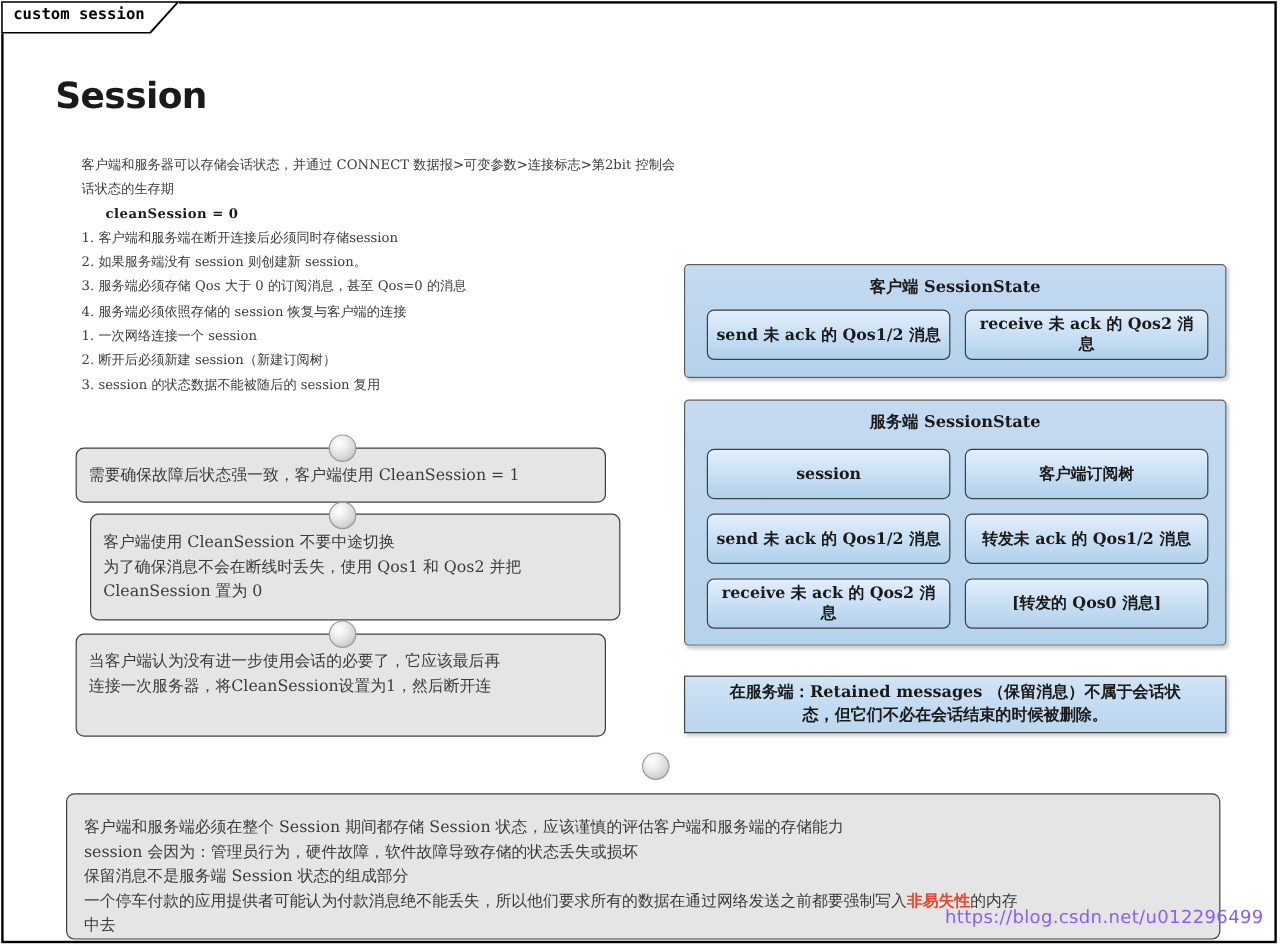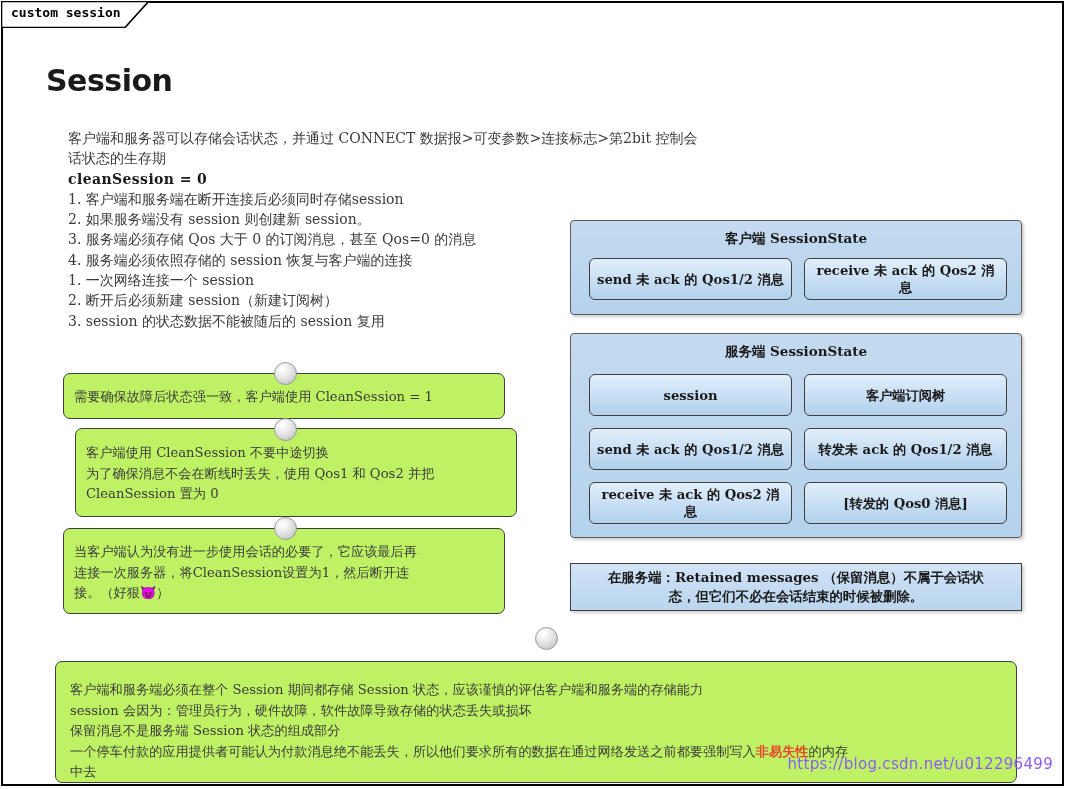--- a/index.html
+++ b/index.html
@@ -67,40 +67,41 @@
     letter-spacing: -0.5px;
   }
 
   
   .body-text {
     position: absolute;
     left: 68px;
     top: 128px;
     width: 500px;
     font-family: "DejaVu Serif", "Liberation Serif", serif;
-    font-size: 14px;
+    font-size: 11px;
     line-height: 20.3px;
     color: #3b3b3b;
     white-space: nowrap;
   }
   .body-text .ln { display: block; }
   .body-text .strong {
     font-family: "DejaVu Serif", "Liberation Serif", serif;
     font-weight: bold;
     color: #1a1a1a;
     letter-spacing: 0.4px;
+    margin-left: 20px;
   }
 
   
   .note {
     position: absolute;
     box-sizing: border-box;
     border: 1.4px solid #3f3f3f;
     border-radius: 7px;
-    background: #bef264;
+    background: #e5e5e5;
   }
   .note .note-body {
     position: absolute;
     left: 10px;
     top: 0;
     right: 8px;
     font-family: "DejaVu Serif", "Liberation Serif", serif;
     font-size: 13.2px;
     line-height: 20.5px;
     color: #3b3b3b;
@@ -233,21 +234,20 @@
       <span class="ln">为了确保消息不会在断线时丢失，使用 Qos1 和 Qos2 并把</span>
       <span class="ln">CleanSession 置为 0</span>
     </div>
   </div>
   <div class="anchor" style="left:274px; top:418px;"></div>
 
   <div class="note" style="left:63px; top:528px; width:442px; height:86px;">
     <div class="note-body" style="top:13px;">
       <span class="ln">当客户端认为没有进一步使用会话的必要了，它应该最后再</span>
       <span class="ln">连接一次服务器，将CleanSession设置为1，然后断开连</span>
-      <span class="ln">接。（好狠😈）</span>
     </div>
   </div>
   <div class="anchor" style="left:274px; top:517px;"></div>
 
   <div class="note" style="left:55px; top:638px; width:962px; height:122px;margin-top:23px;">
     <div class="note-body" style="top:18px; left:14px;">
       <span class="ln">客户端和服务端必须在整个 Session 期间都存储 Session 状态，应该谨慎的评估客户端和服务端的存储能力</span>
       <span class="ln">session 会因为：管理员行为，硬件故障，软件故障导致存储的状态丢失或损坏</span>
       <span class="ln">保留消息不是服务端 Session 状态的组成部分</span>
       <span class="ln"><span>一个停车付款的应用提供者可能认为付款消息绝不能丢失，所以他们要求所有的数据在通过网络发送之前都要强制写入</span><span class="hl-red">非易失性</span><span>的内存</span></span>

